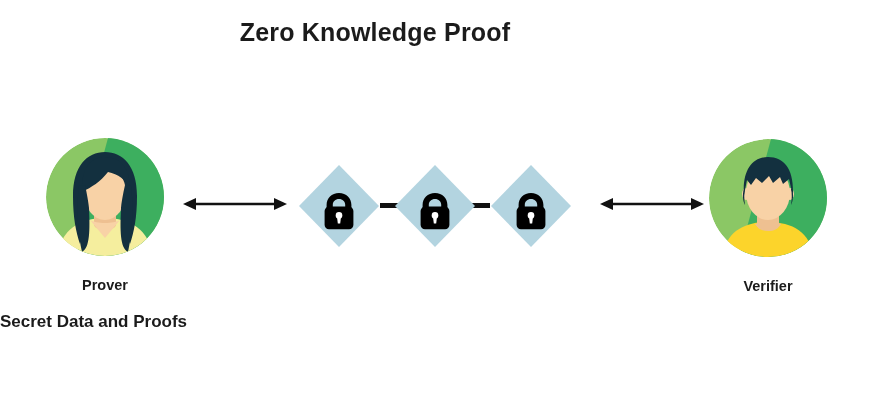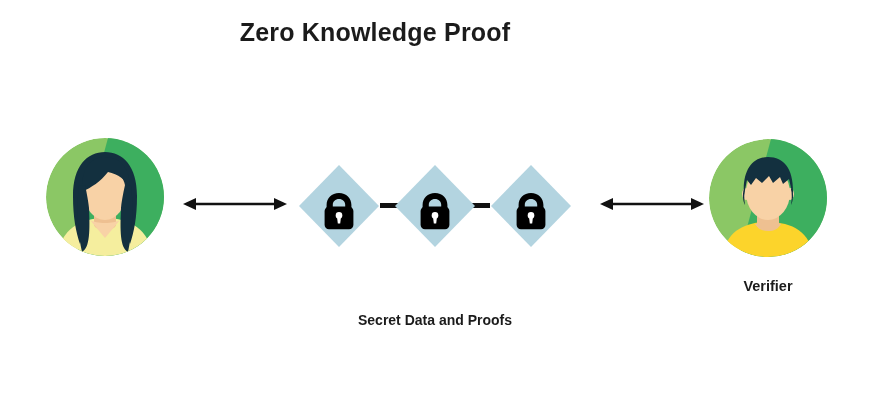--- a/index.html
+++ b/index.html
@@ -56,22 +56,21 @@
     position: absolute;
     left: 296px;
     top: 162px;
   }
 
   #chain-label {
     position: absolute;
     top: 312px;
     left: 0;
     width: 870px;
-    text-align: center;
-    font-size: 14px;
+    font-size: 17px;
     font-weight: bold;
     color: #1b1b1b;
   }
 </style>
 </head>
 <body>
 
 <div id="diagram-title">Zero Knowledge Proof</div>
 
 <div class="avatar-group" id="prover-group">
@@ -97,20 +96,21 @@
 
       <ellipse cx="59" cy="55" rx="21" ry="27" fill="#F8D2A6"></ellipse>
 
       <path d="M36 50 C36 28 46 19 59 19 C74 19 84 30 84 50
                C80 42 72 36 62 34 C54 44 46 49 36 54 Z" fill="#13303F"></path>
 
       <path d="M33 48 C30 70 32 96 36 114 C44 110 44 92 43 70 C42 60 40 52 39 47 Z" fill="#13303F"></path>
       <path d="M85 48 C88 70 86 96 82 114 C74 110 74 92 75 70 C76 60 78 52 79 47 Z" fill="#13303F"></path>
     </g>
   </svg>
+  <div class="party-label">Prover</div>
 </div>
 
 <svg class="arrow" id="arrow-left" width="104" height="22" viewBox="0 0 104 22">
   <line x1="10" y1="11" x2="94" y2="11" stroke="#111111" stroke-width="2.6"></line>
   <polygon points="0,11 13,5 13,17" fill="#111111"></polygon>
   <polygon points="104,11 91,5 91,17" fill="#111111"></polygon>
 </svg>
 
 <svg id="chain" width="278" height="88" viewBox="0 0 278 88">
   <defs>

